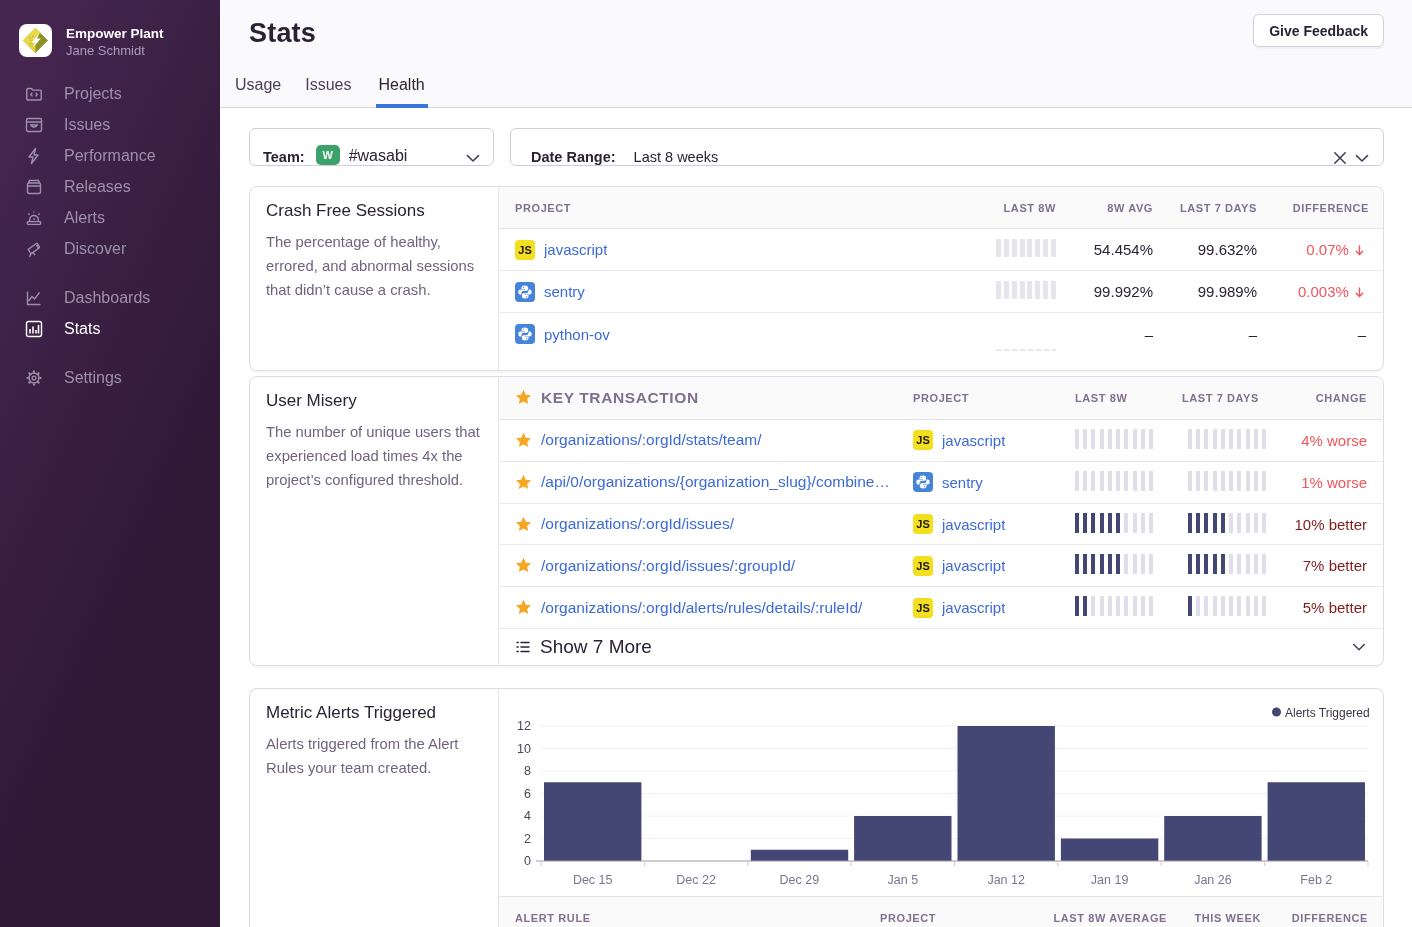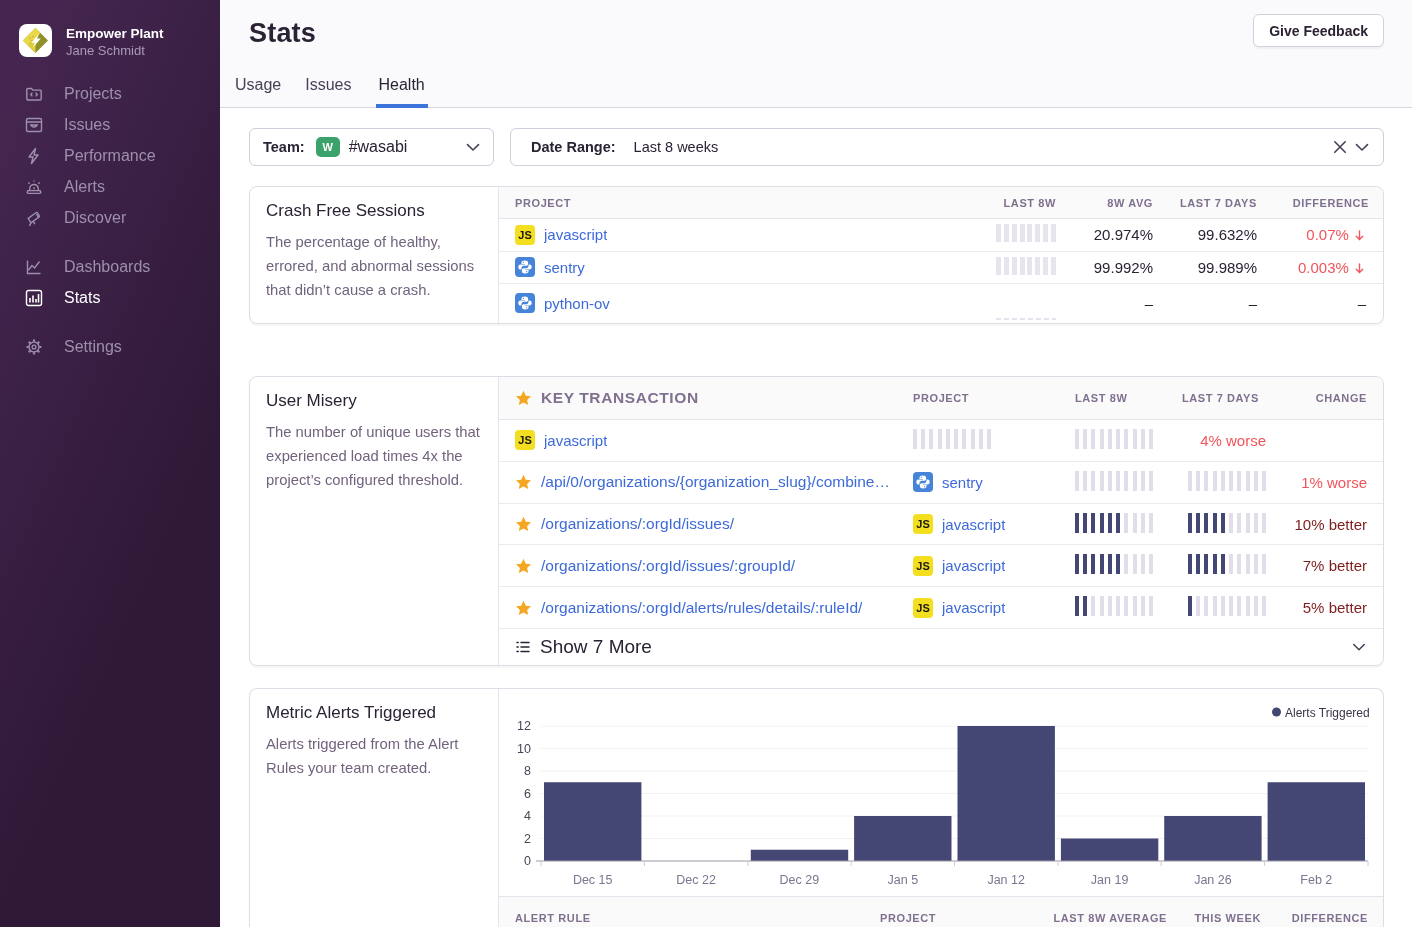--- a/index.html
+++ b/index.html
@@ -22,21 +22,21 @@
   background:#faf9fb; border-bottom:1px solid #dbd5e0; }
 h1 { position:absolute; left:29px; top:18px; font-size:27px; color:#2b2233; letter-spacing:0.2px;}
 .feedback { position:absolute; right:28px; top:14px; height:33px; padding:0 15px;
   background:#fff; border:1px solid #d5cfdc; border-radius:6px; display:flex; align-items:center;
   font-size:14px; font-weight:bold; color:#2b2233; box-shadow:0 2px 1px rgba(43,34,51,0.04);}
 .tabs { position:absolute; left:15px; bottom:-1px; display:flex; }
 .tab { font-size:16px; color:#494057; padding-bottom:14px; margin-right:24px; }
 .tab.active { color:#2b2233; border-bottom:4px solid #3d74db; padding-bottom:10px; padding-left:3px; padding-right:3px; }
 .filters { position:absolute; left:29px; top:128px; width:1135px; height:39px; }
 .fbox { position:absolute; top:0; height:38px; background:#fff; border:1px solid #d3ccdb;
-  border-radius:6px; display:flex; align-items:center; font-size:14.5px; color:#2b2233; }
+  border-radius:6px; display:flex; align-items:flex-end; font-size:14.5px; color:#2b2233; }
 .fteam { left:0; width:245px; padding:0 13px; }
 .fdate { left:261px; width:874px; padding:0 14px 0 20px; }
 .flabel { font-weight:bold; }
 .wbadge { width:24px; height:20px; border-radius:5px; background:#3ca26c; color:#fff;
   font-size:11px; font-weight:bold; display:flex; align-items:center; justify-content:center;
   margin:0 9px 0 11px; }
 .chev { width:14px; height:14px; }
 .panel { position:absolute; left:29px; width:1135px; background:#fff;
   border:1px solid #e0dce6; border-radius:8px; box-shadow:0 2px 1px rgba(43,34,51,0.04); display:flex; }
 .pleft { width:249px; flex:none; border-right:1px solid #e7e3ec; padding:14px 16px 0 16px; }
@@ -64,28 +64,28 @@
 .spark8 { display:inline-flex; width:60px; height:18px; align-items:flex-end; justify-content:space-between; }
 .spark8 i { width:5px; height:18px; background:#e6e4ec; }
 .spark10 { display:inline-flex; width:78px; height:20px; align-items:flex-end; justify-content:space-between; }
 .spark10 i { width:4px; height:20px; background:#e0dee8; }
 .spark10 i.d { background:#444674; }
 .nodata { display:inline-block; width:60px; height:2px;
   background:repeating-linear-gradient(90deg,#e6e4ec 0 5px,transparent 5px 8px); }
 .red { color:#f2545b; }
 .green { color:#7f1d1d; }
 .dash { color:#2b2233; }
-.starcell { display:flex; align-items:flex-end; min-width:0; }
+.starcell { display:flex; align-items:center; min-width:0; }
 .starcell svg { flex:none; }
 .starcell .t { margin-left:9px; white-space:nowrap; overflow:hidden; font-size:15.5px; }
 .showmore { height:36px; display:flex; align-items:center; padding:0 16px; font-size:19px;
   color:#2b2233; border-radius:0 0 8px 0; background:#fff;}
 .showmore svg.list { margin-right:9px; }
 .showmore .sm-chev { margin-left:auto; }
-.p1 { top:186px; height:138px; }
+.p1 { top:186px; height:185px; }
 .p2 { top:376px; height:290px; }
 .p3 { top:688px; height:300px; border-radius:8px 8px 0 0; border-bottom:none;}
 .p3 .pleft { border-radius:8px 0 0 0; }
 .alerthead { background:#fafafa; border-top:1px solid #e7e3ec; font-size:11px; font-weight:bold;
   letter-spacing:0.6px; color:#80708f; height:42px; }
 </style>
 </head>
 <body>
 <div class="sidebar">
   <div class="org">
@@ -120,20 +120,27 @@
         <span>Issues</span>
       </div>
     <div class="navitem">
         <svg viewBox="0 0 18 18" fill="none" stroke="#9d90ac" stroke-width="1.4">
           <path d="M10.5 1.5 4 10h4l-1.5 6.5L13 8H9z" stroke-linejoin="round"></path>
         </svg>
         <span>Performance</span>
       </div>
     <div class="navitem">
         <svg viewBox="0 0 18 18" fill="none" stroke="#9d90ac" stroke-width="1.4">
+          <rect x="2.5" y="5" width="13" height="10.5" rx="1.5"></rect>
+          <path d="M3.5 5 4.5 2.5h9L14.5 5 M2.5 8h13"></path>
+        </svg>
+        <span>Releases</span>
+      </div>
+    <div class="navitem">
+        <svg viewBox="0 0 18 18" fill="none" stroke="#9d90ac" stroke-width="1.4">
           <path d="M4.7 12.6v-1.8a4.3 4.3 0 018.6 0v1.8 M3.2 15.4h11.6a1 1 0 00.9-1.4l-.6-1.4H2.9l-.6 1.4a1 1 0 00.9 1.4z M9 9.3v1.9 M3.4 4.6l1.2 1.2 M14.6 4.6l-1.2 1.2 M9 2.6v1"></path>
         </svg>
         <span>Alerts</span>
       </div>
     <div class="navitem">
         <svg viewBox="0 0 18 18" fill="none" stroke="#9d90ac" stroke-width="1.4">
           <path d="M3.2 9.4 11 3.7a1.1 1.1 0 011.6.3l1.6 2.6a1.1 1.1 0 01-.3 1.5L6 13.8l-2.7-4.2a.4.4 0 01-.1-.2z M11.5 5.2l1.7 2.8 M6 13.9l-1.6 3 M8.2 12.3l1.7 2.9"></path>
         </svg>
         <span>Discover</span>
       </div>
@@ -214,21 +221,21 @@
         <div class="ra"><span class="spark8">
               <i></i>
               <i></i>
               <i></i>
               <i></i>
               <i></i>
               <i></i>
               <i></i>
               <i></i>
             </span></div>
-        <div class="ra">20.974%</div>
+        <div class="ra">54.454%</div>
           <div class="ra">99.632%</div>
         <div class="ra red dc">0.07% <svg width="13" height="13" viewBox="0 0 14 14" fill="none" stroke="#f2545b" stroke-width="1.5" stroke-linecap="round" style="vertical-align:-2px">
               <path d="M7 2v9 M3.5 7.8 7 11.3l3.5-3.5"></path>
             </svg></div>
       </div>
       <div class="trow grid1">
         <div class="projcell">
             <span class="picon"><svg width="20" height="20" viewBox="0 0 20 20">
                 <rect width="20" height="20" rx="4" fill="#4584d8"></rect>
                 <path fill="#fff" d="M9.9 3.5c-2.2 0-3.4.8-3.4 2v1.4h3.5v.6H5.3c-1.2 0-2 1-2 2.5s.8 2.6 2 2.6h1.2v-1.7c0-1.2 1-2.2 2.2-2.2h2.6c1 0 1.8-.8 1.8-1.8V5.5c0-1.2-1.2-2-3.2-2zm-1.5 1.2a.65.65 0 110 1.3.65.65 0 010-1.3z"></path>
@@ -281,20 +288,26 @@
               <path fill="#f5a724" d="M8.5 0.8l2.3 4.9 5.2.6-3.9 3.6 1.1 5.2-4.7-2.7-4.7 2.7 1.1-5.2L1 6.3l5.2-.6z"></path>
             </svg>
             <span class="t" style="margin-left:9px">KEY TRANSACTION</span>
           </div>
         <div>PROJECT</div>
           <div>LAST 8W</div>
           <div class="ra" style="padding-right:7px">LAST 7 DAYS</div>
           <div class="ra">CHANGE</div>
       </div>
       <div class="trow grid2">
+        <div class="starcell">
+            <svg width="17" height="17" viewBox="0 0 17 17">
+              <path fill="#f5a724" d="M8.5 0.8l2.3 4.9 5.2.6-3.9 3.6 1.1 5.2-4.7-2.7-4.7 2.7 1.1-5.2L1 6.3l5.2-.6z"></path>
+            </svg>
+            <span class="t link">/organizations/:orgId/stats/team/</span>
+          </div>
         <div class="projcell">
             <span class="picon jsicon">JS</span>
             <span class="pname link">javascript</span>
           </div>
         <div><span class="spark10">
               <i></i>
               <i></i>
               <i></i>
               <i></i>
               <i></i>

